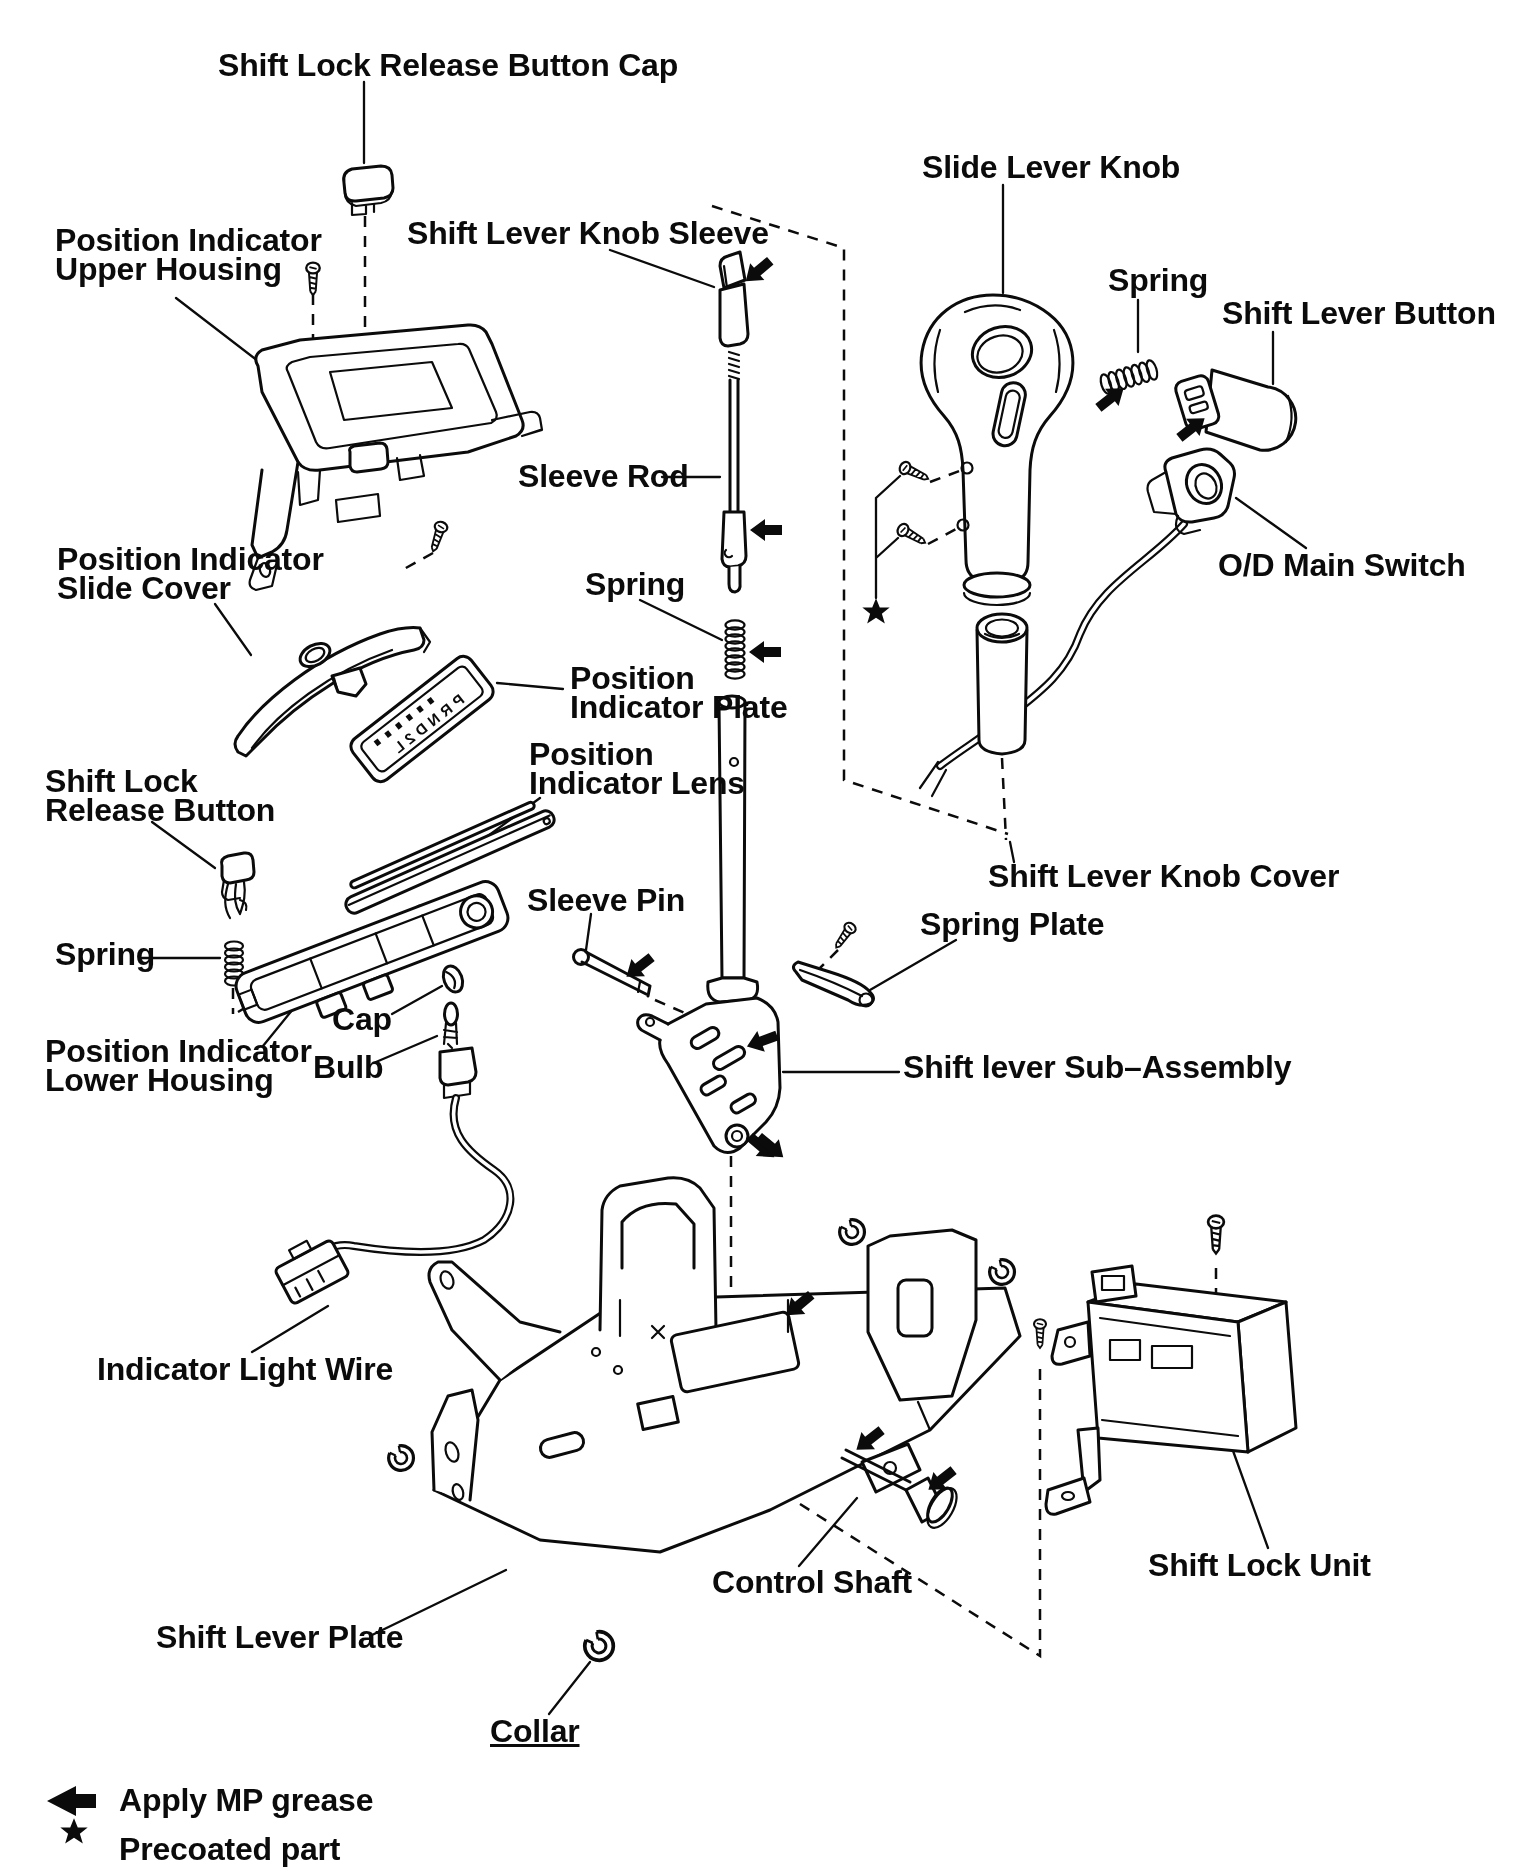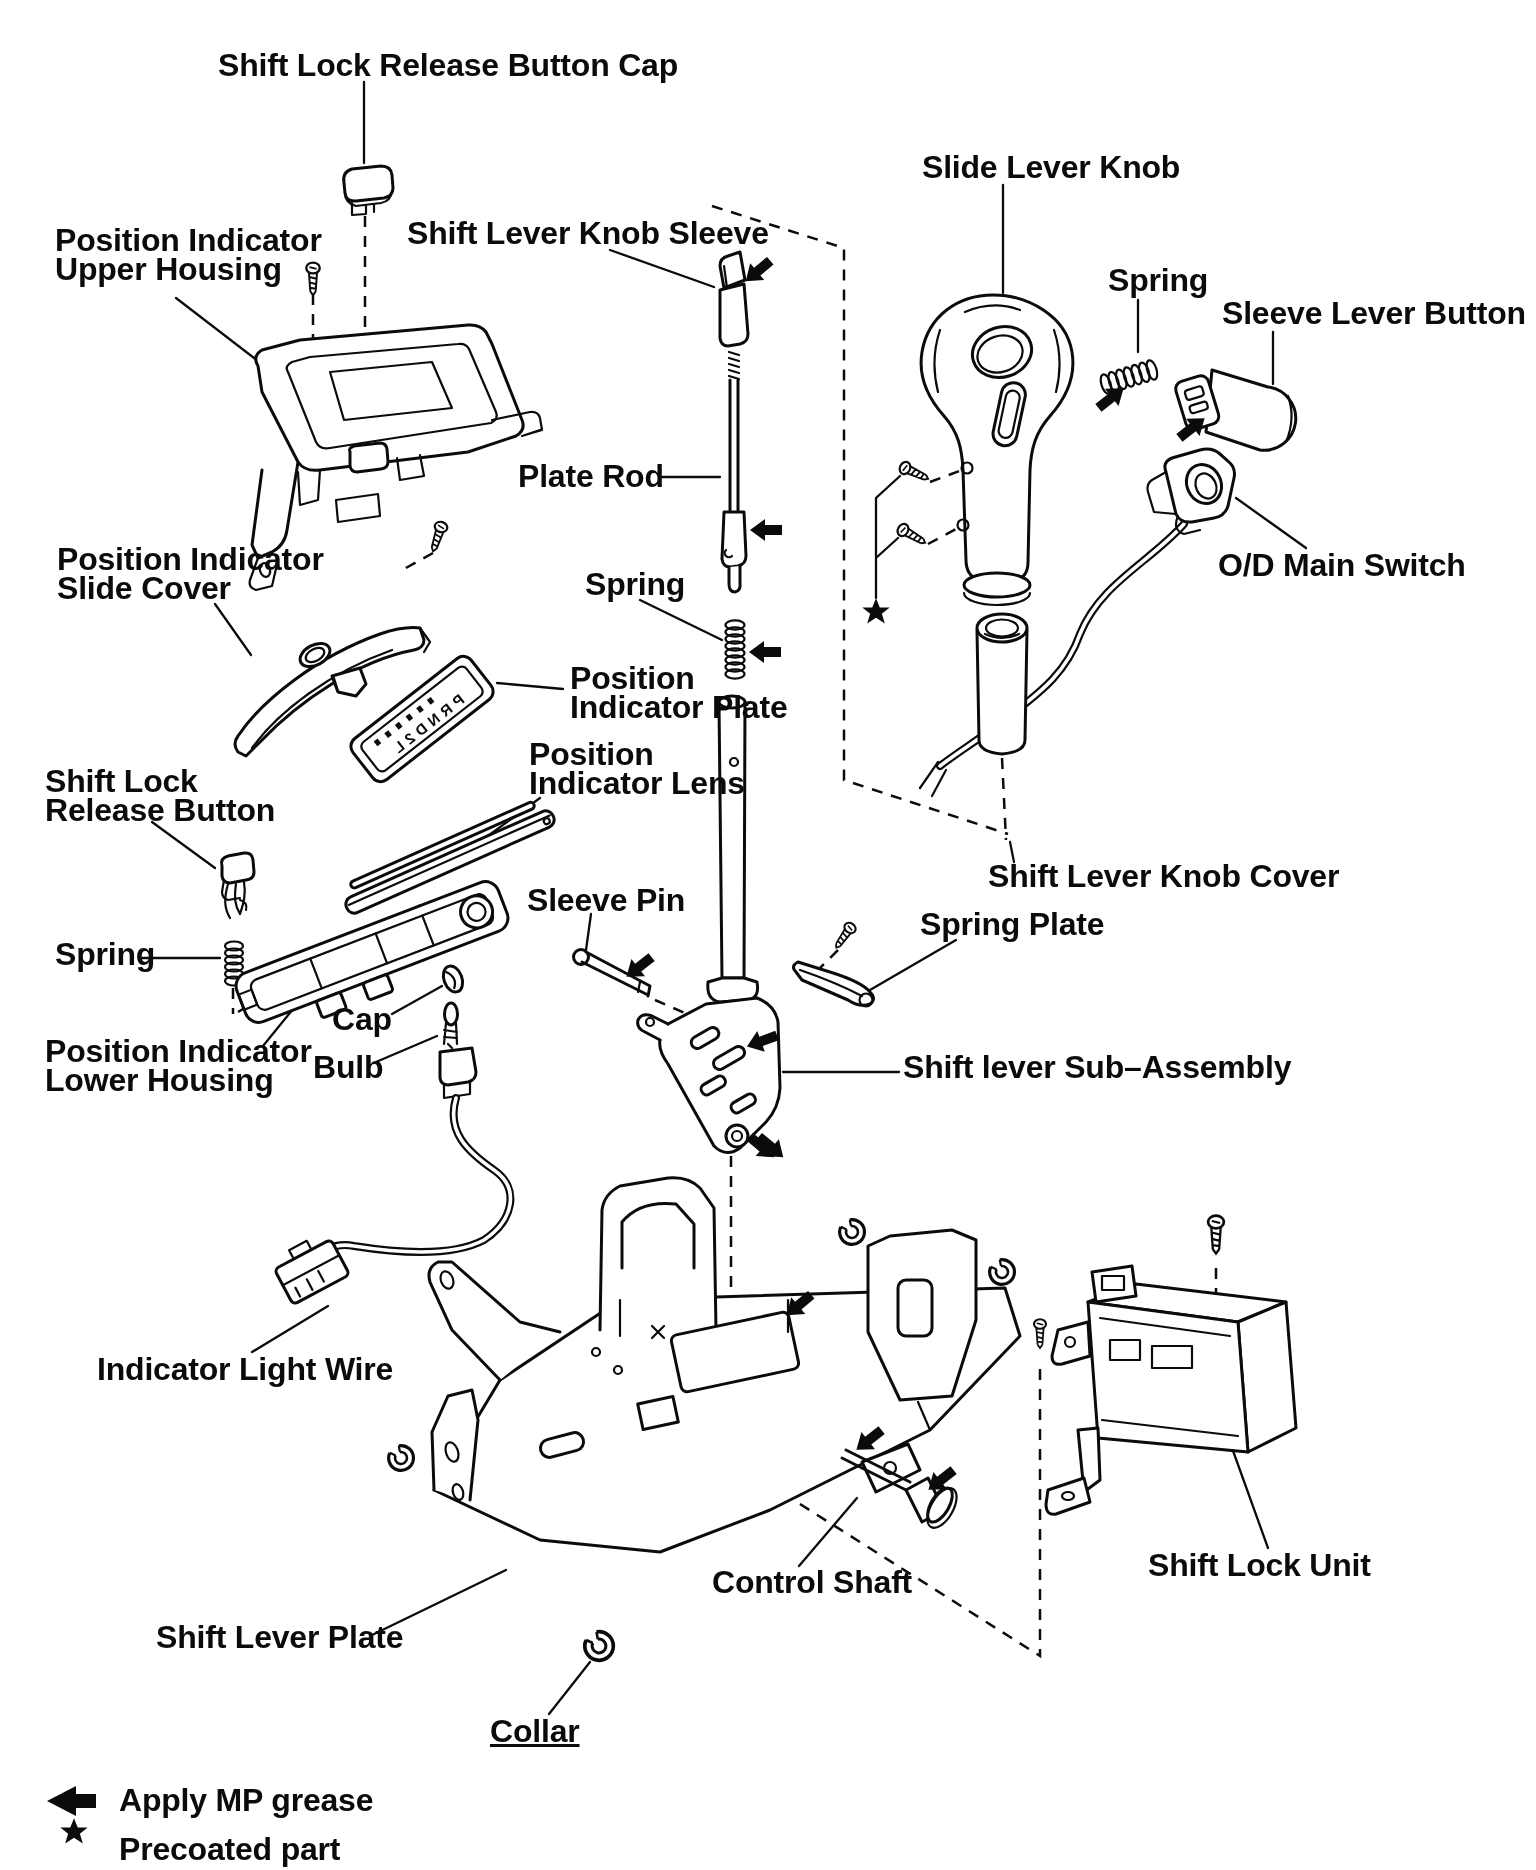--- a/index.html
+++ b/index.html
@@ -392,24 +392,24 @@
   <g>
     <path class="blk" d="M47,1801 L76,1786 L76,1794 L96,1794 L96,1808 L76,1808 L76,1816 Z"></path>
     <use class="blk" href="#star" transform="translate(74,1832) scale(1.05)"></use>
   </g>
 </svg>
 
 <div class="lbl" style="left:218px; top:51px;">Shift Lock Release Button Cap</div>
 <div class="lbl" style="left:55px;  top:226px;">Position Indicator
 Upper Housing</div>
 <div class="lbl" style="left:407px; top:219px;">Shift Lever Knob Sleeve</div>
-<div class="lbl" style="left:518px; top:462px;">Plate Rod</div>
+<div class="lbl" style="left:518px; top:462px;">Sleeve Rod</div>
 <div class="lbl" style="left:922px; top:153px;">Slide Lever Knob</div>
 <div class="lbl" style="left:1108px;top:266px;">Spring</div>
-<div class="lbl" style="left:1222px;top:299px;">Sleeve Lever Button</div>
+<div class="lbl" style="left:1222px;top:299px;">Shift Lever Button</div>
 <div class="lbl" style="left:1218px;top:551px;">O/D Main Switch</div>
 <div class="lbl" style="left:57px;  top:545px;">Position Indicator
 Slide Cover</div>
 <div class="lbl" style="left:585px; top:570px;">Spring</div>
 <div class="lbl" style="left:570px; top:664px;">Position
 Indicator Plate</div>
 <div class="lbl" style="left:529px; top:740px;">Position
 Indicator Lens</div>
 <div class="lbl" style="left:45px;  top:767px;">Shift Lock
 Release Button</div>

